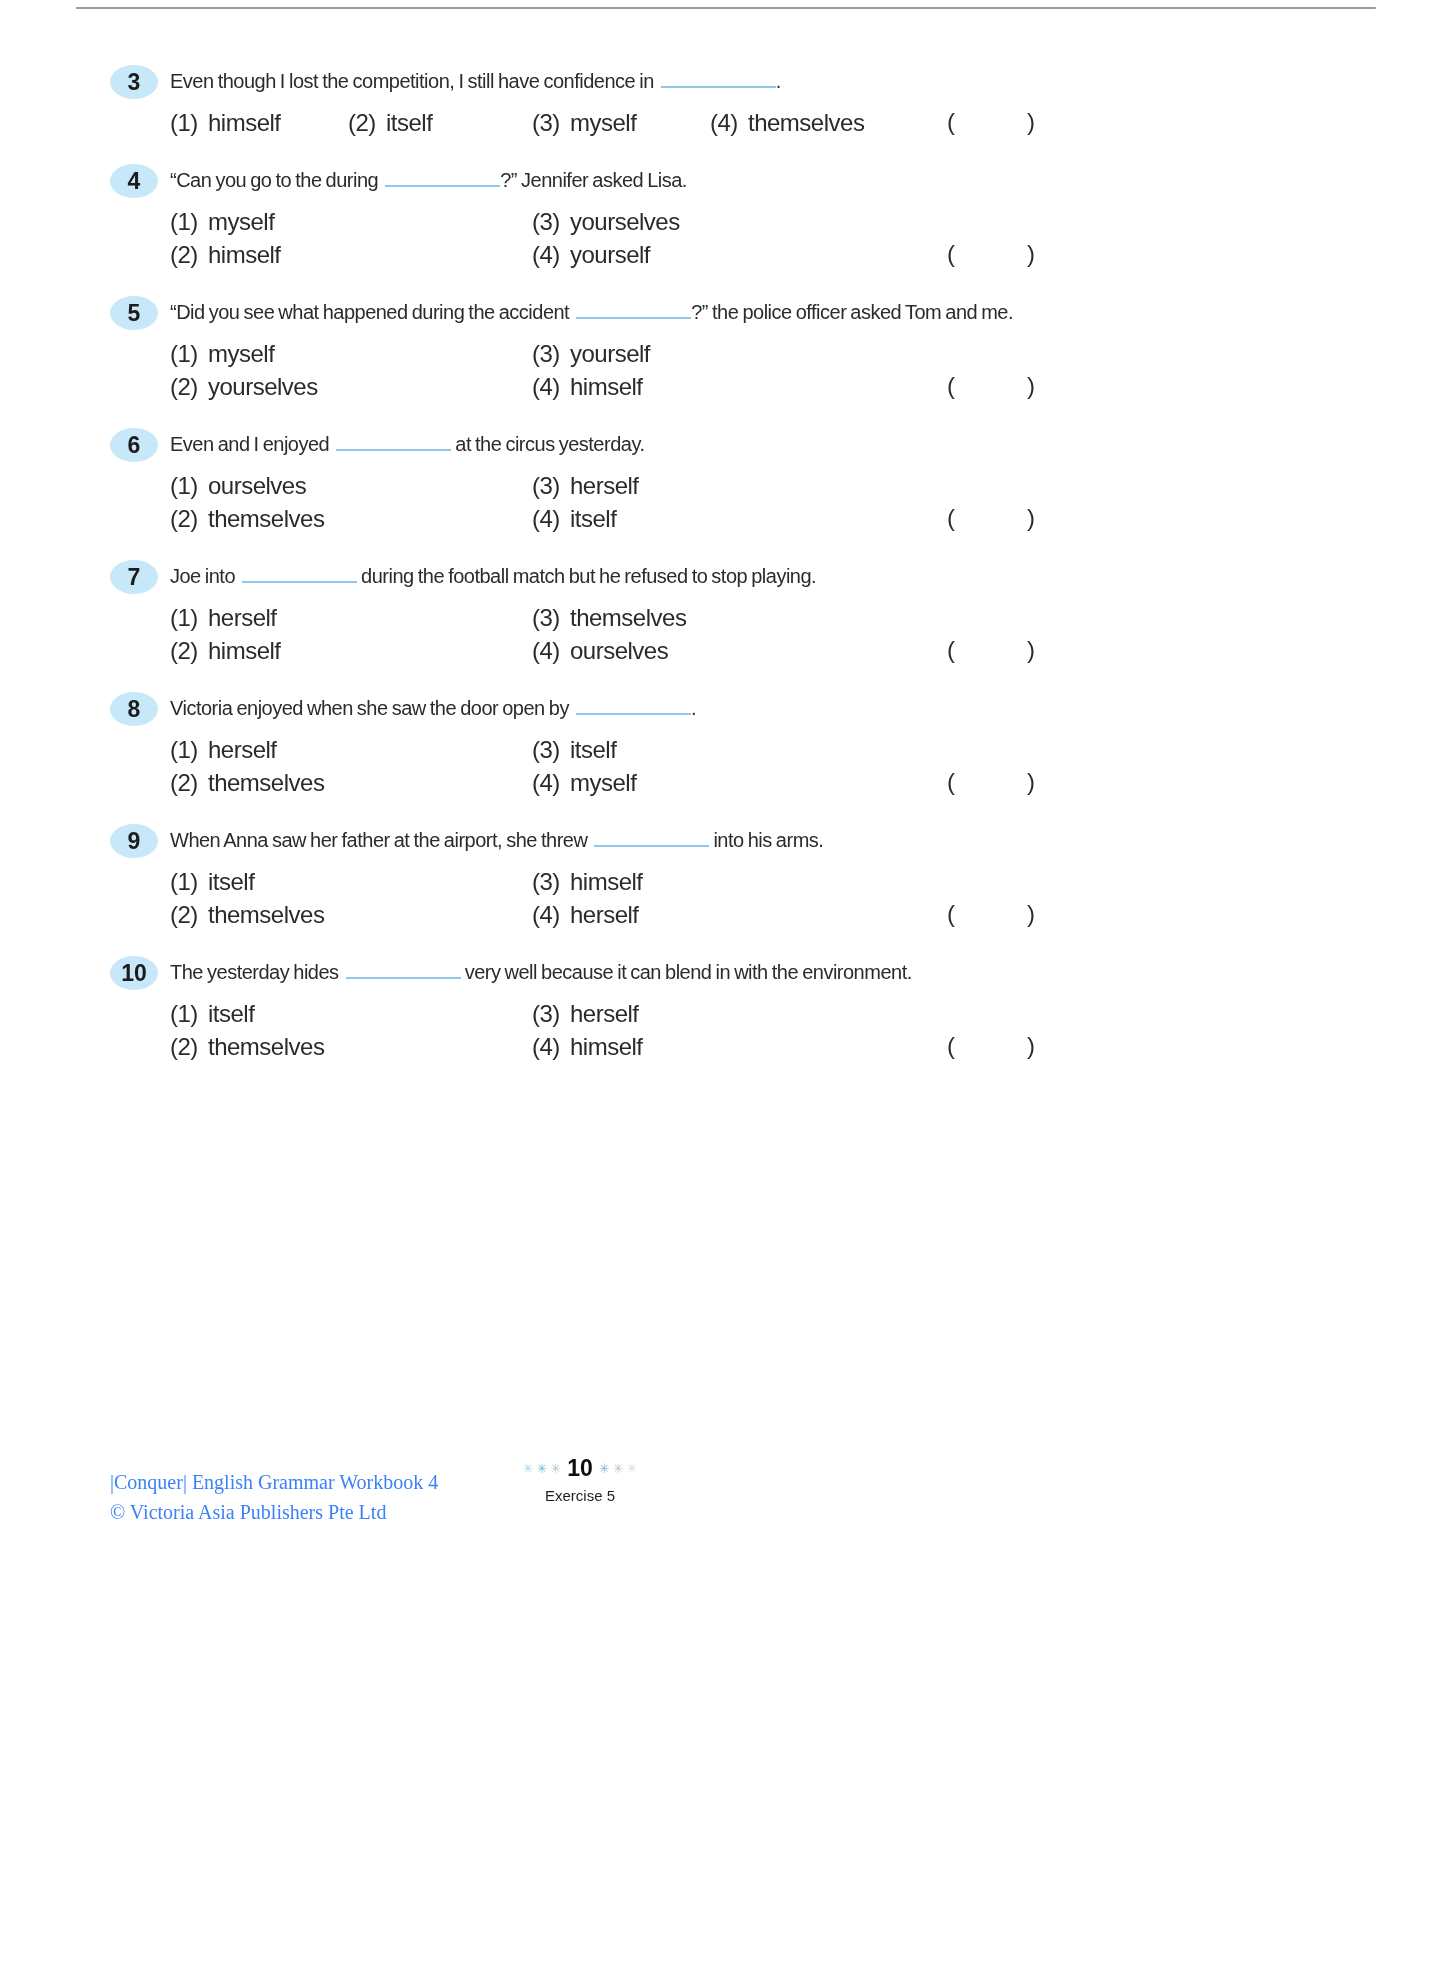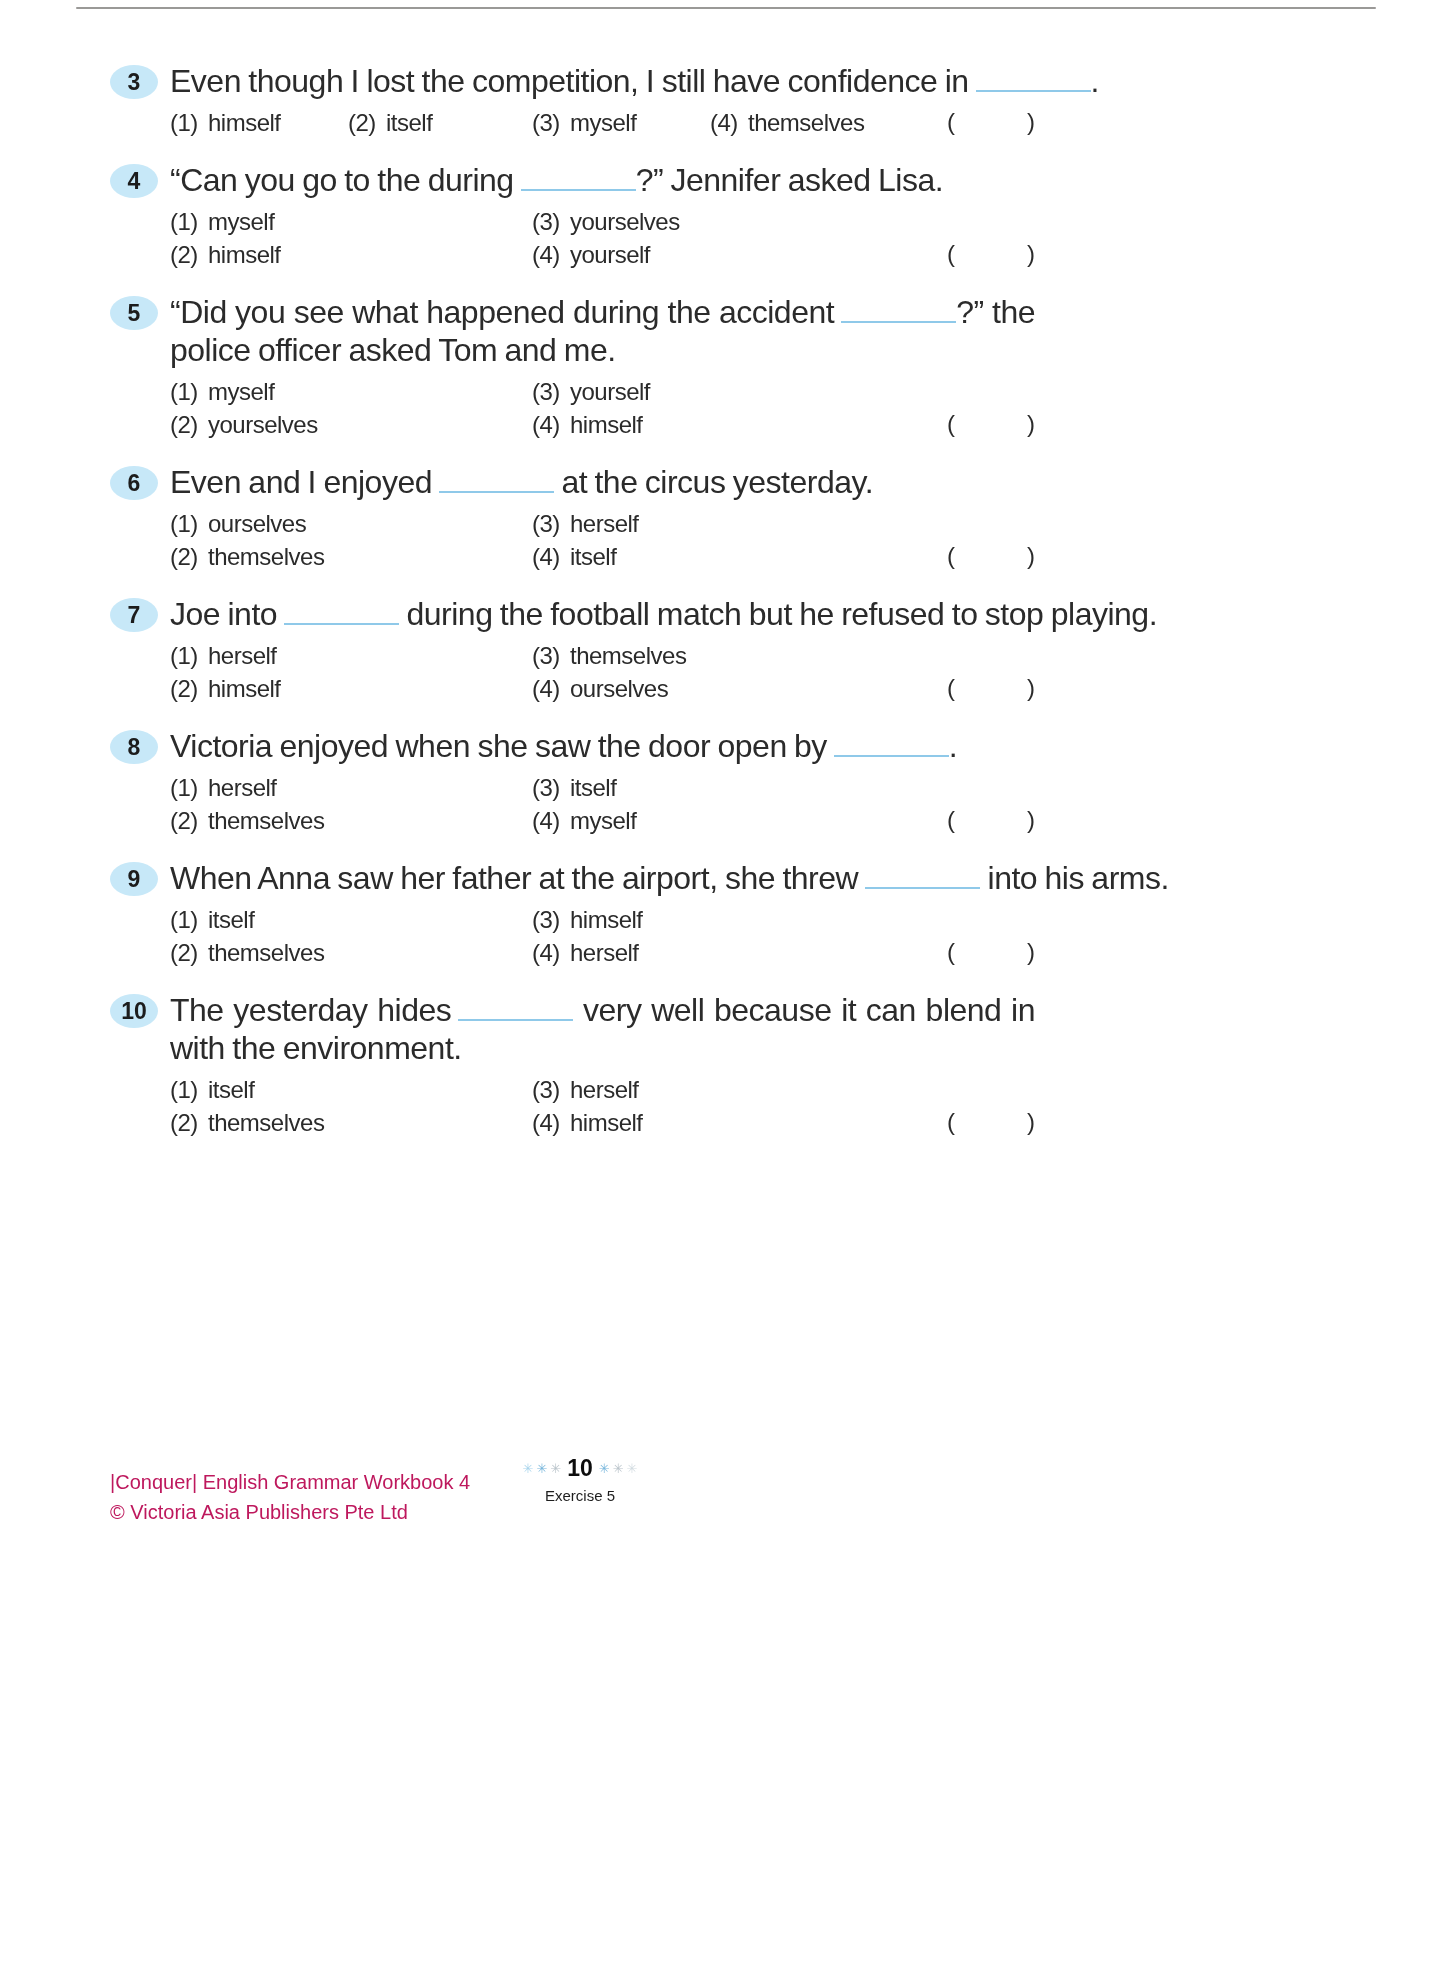--- a/index.html
+++ b/index.html
@@ -36,21 +36,21 @@
     margin-top: 3px;
     padding: 0 10px;
     background: var(--badge-bg, #c7e8f8);
     border-radius: 50%;
     display: flex; align-items: center; justify-content: center;
     font-size: 23px; font-weight: bold; color: #1c1c1c;
   }
   .q-text {
     flex: 1;
     padding-left: 12px;
-    font-size: 32px;
+    font-size: 20px;
     line-height: 38px;
     letter-spacing: -0.5px;
     word-spacing: -1px;
     color: var(--text, #2b2b2b);
   }
   .q-text.nowrap { white-space: nowrap; }
   .q-text.wrap { text-align: justify; }
   .blank {
     display: inline-block;
     width: 115px;
@@ -82,23 +82,23 @@
     position: absolute;
     right: 0; bottom: 1px;
     width: 88px;
     display: flex; justify-content: space-between;
     font-size: 24px; line-height: 33px;
     color: var(--text, #2b2b2b);
   }
   .footer { position: absolute; top: 1455px; left: 0; width: 100%; }
   .footer-left {
     position: absolute; left: 110px; top: 12px;
-    font-family: Liberation Sans, sans-serif;
+    font-family: Liberation Serif, serif;
     font-size: 20px; line-height: 30px;
-    color: #be185d;
+    color: #3b82f6;
   }
   .footer-center {
     position: absolute; left: 455px; top: 0;
     width: 250px;
     text-align: center;
   }
   .page-num-row { display: flex; align-items: center; justify-content: center; }
   .page-num { font-size: 23px; font-weight: bold; color: #0d0d0d; margin: 0 6px; }
   .stars { display: inline-flex; gap: 3px; }
   .star { font-size: 13px; line-height: 1; }

